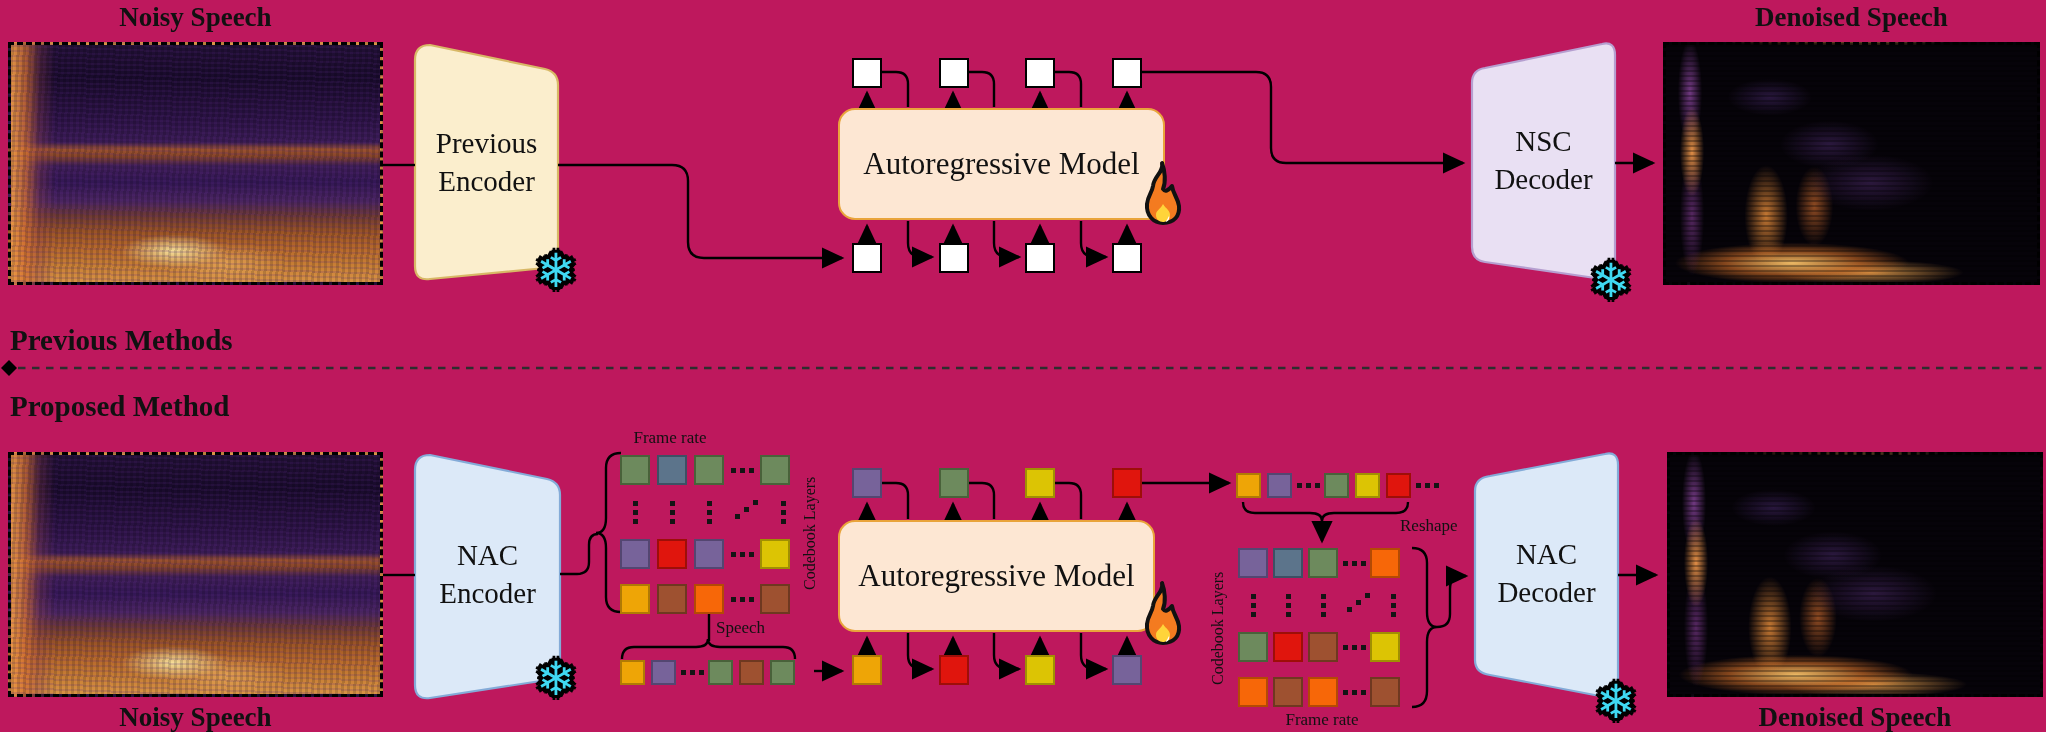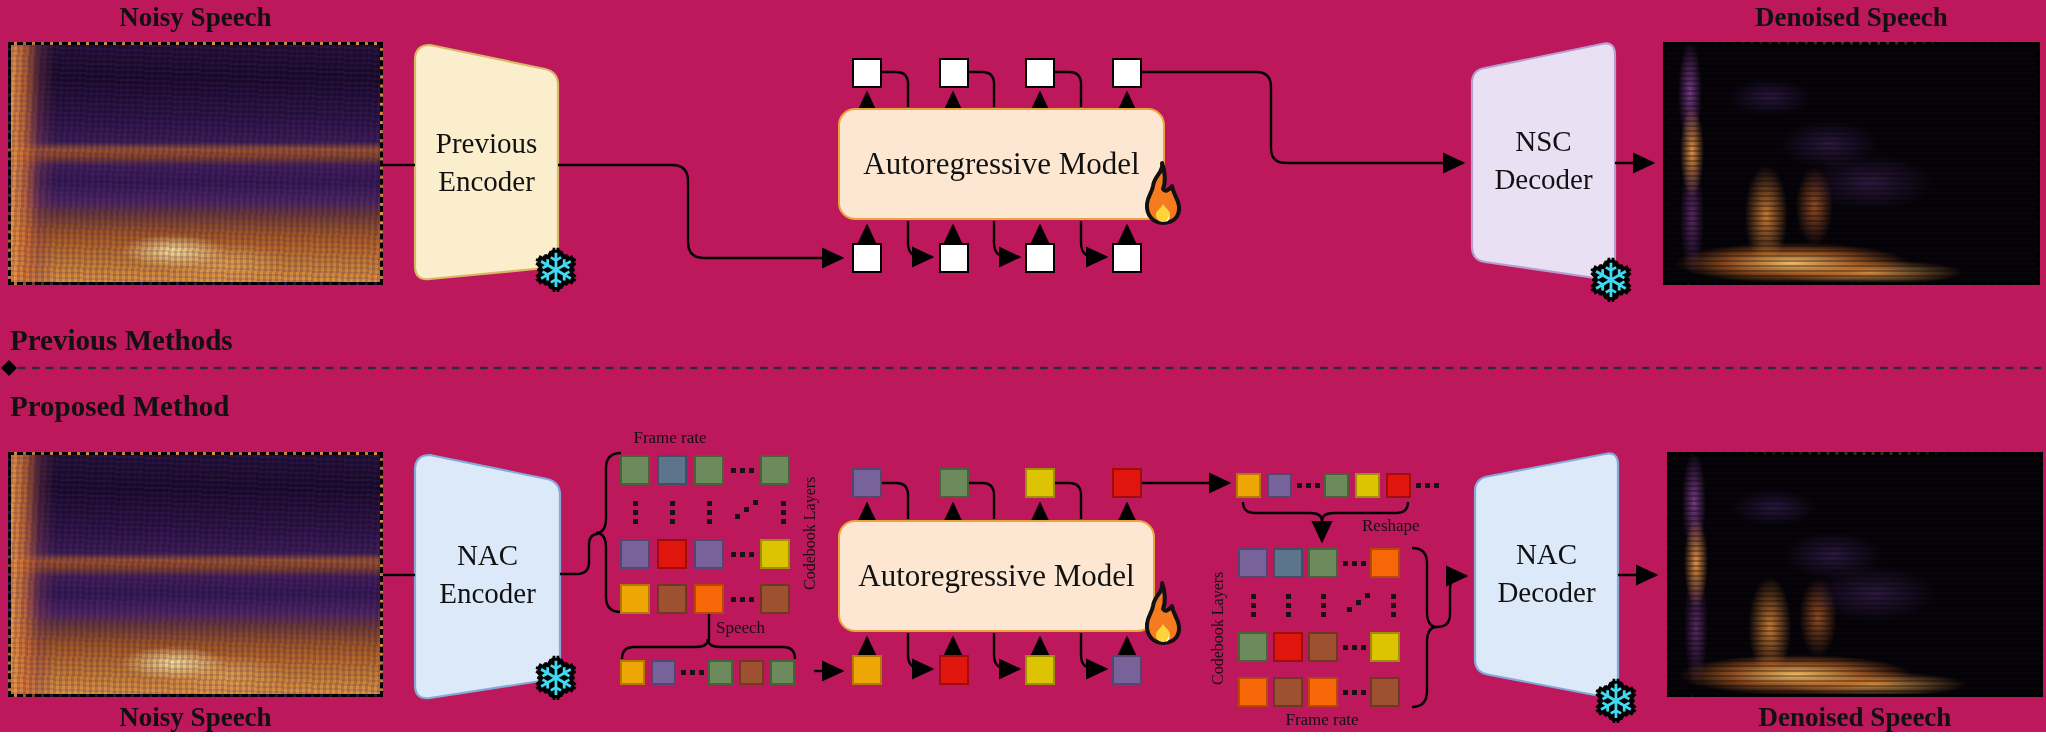--- a/index.html
+++ b/index.html
@@ -306,21 +306,21 @@
       </span>
       <span class="cell sq" style="width: 25px; height: 25px; background: rgb(109, 138, 93); border-color: rgb(73, 98, 58);"></span>
       <span class="cell sq" style="width: 25px; height: 25px; background: rgb(220, 196, 4); border-color: rgb(160, 143, 2);"></span>
       <span class="cell sq" style="width: 25px; height: 25px; background: rgb(224, 21, 13); border-color: rgb(158, 14, 8);"></span>
       <span class="cell hdots" style="width: 20px; height: 25px;">
         <span class="dot d1"></span>
         <span class="dot d2"></span>
         <span class="dot d3"></span>
       </span>
     </div>
-  <div class="abs small-label" style="left:1362px;top:516px;">Reshape</div>
+  <div class="abs small-label" style="left:1400px;top:516px;">Reshape</div>
 
   <div class="abs vert-label" style="left:1206px;top:548px;width:24px;height:160px;">Codebook Layers</div>
   <div class="abs codebook-grid gap5" style="left:1238px;top:548px;">
       <div class="grid-row">
         <span class="cell sq" style="width: 30px; height: 30px; background: rgb(119, 99, 154); border-color: rgb(84, 70, 113);"></span>
         <span class="cell sq" style="width: 30px; height: 30px; background: rgb(92, 116, 139); border-color: rgb(61, 80, 100);"></span>
         <span class="cell sq" style="width: 30px; height: 30px; background: rgb(109, 138, 93); border-color: rgb(73, 98, 58);"></span>
         <span class="cell hdots" style="width: 22px; height: 30px;">
           <span class="dot d1"></span>
           <span class="dot d2"></span>

